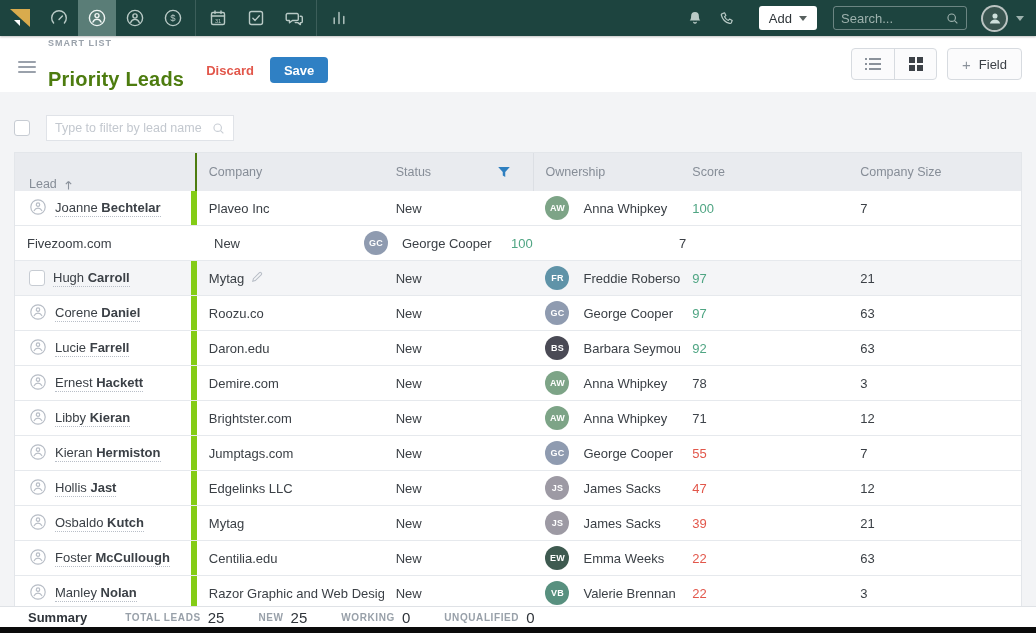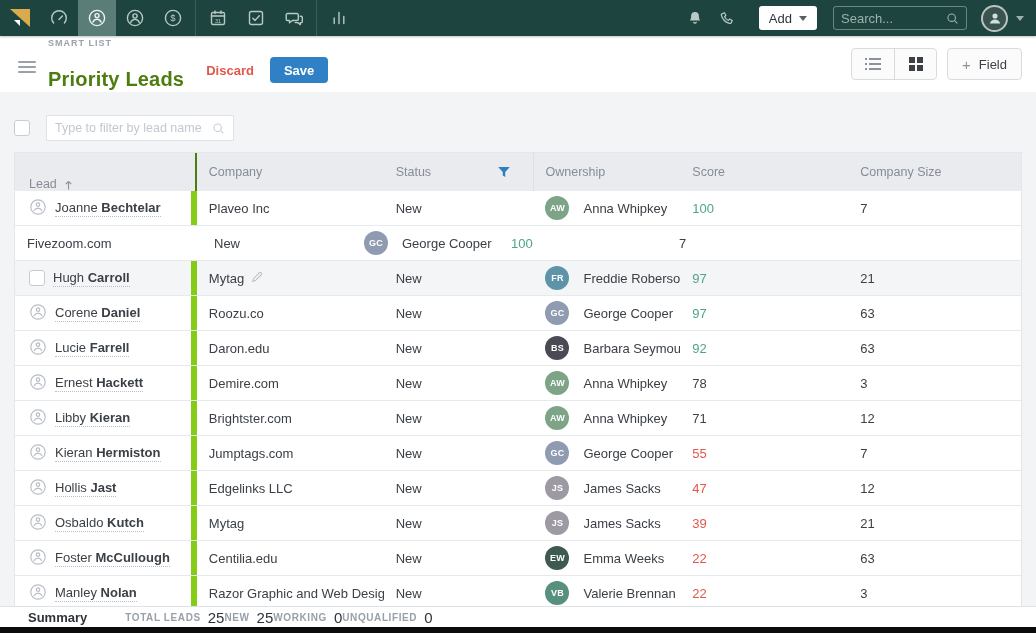--- a/index.html
+++ b/index.html
@@ -593,21 +593,21 @@
     <div class="cell c5">
               <span class="sz">3</span>
             </div>
   </div>
 </div>
     </div>
   </main>
 
   <footer class="summary-bar">
     <span class="summary-title">Summary</span>
-    <div id="stats" style="display:flex; justify-content:space-between;">
+    <div id="stats" style="display:flex; gap:34px;justify-content:space-between;">
         <div class="stat">
           <span class="lbl">TOTAL LEADS</span>
           <span class="val">25</span>
         </div>
         <div class="stat">
           <span class="lbl">NEW</span>
           <span class="val">25</span>
         </div>
         <div class="stat">
           <span class="lbl">WORKING</span>

